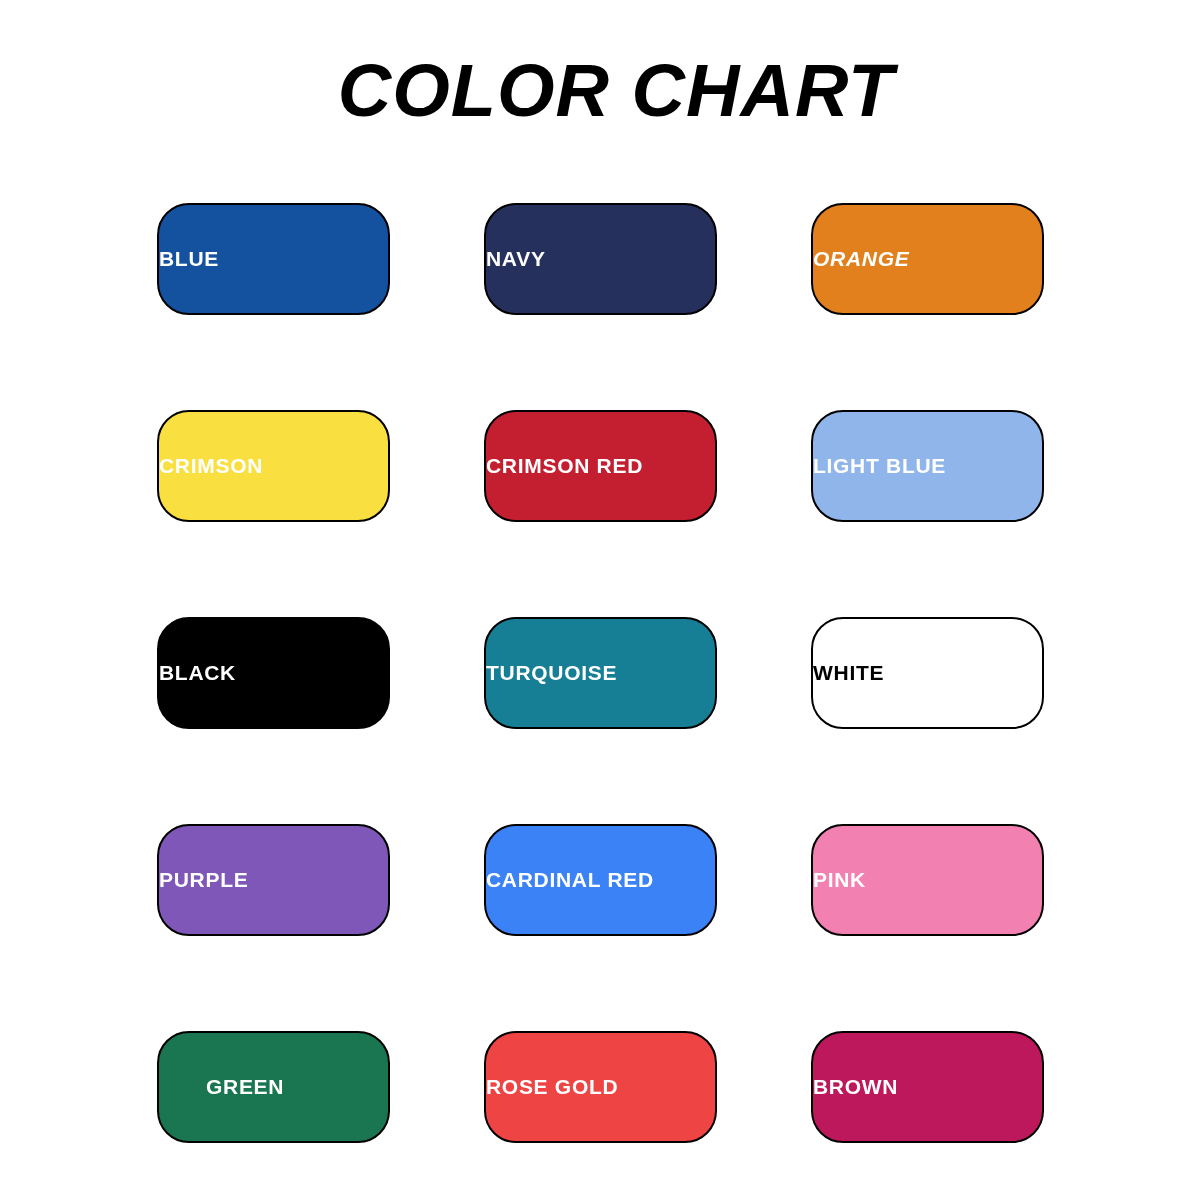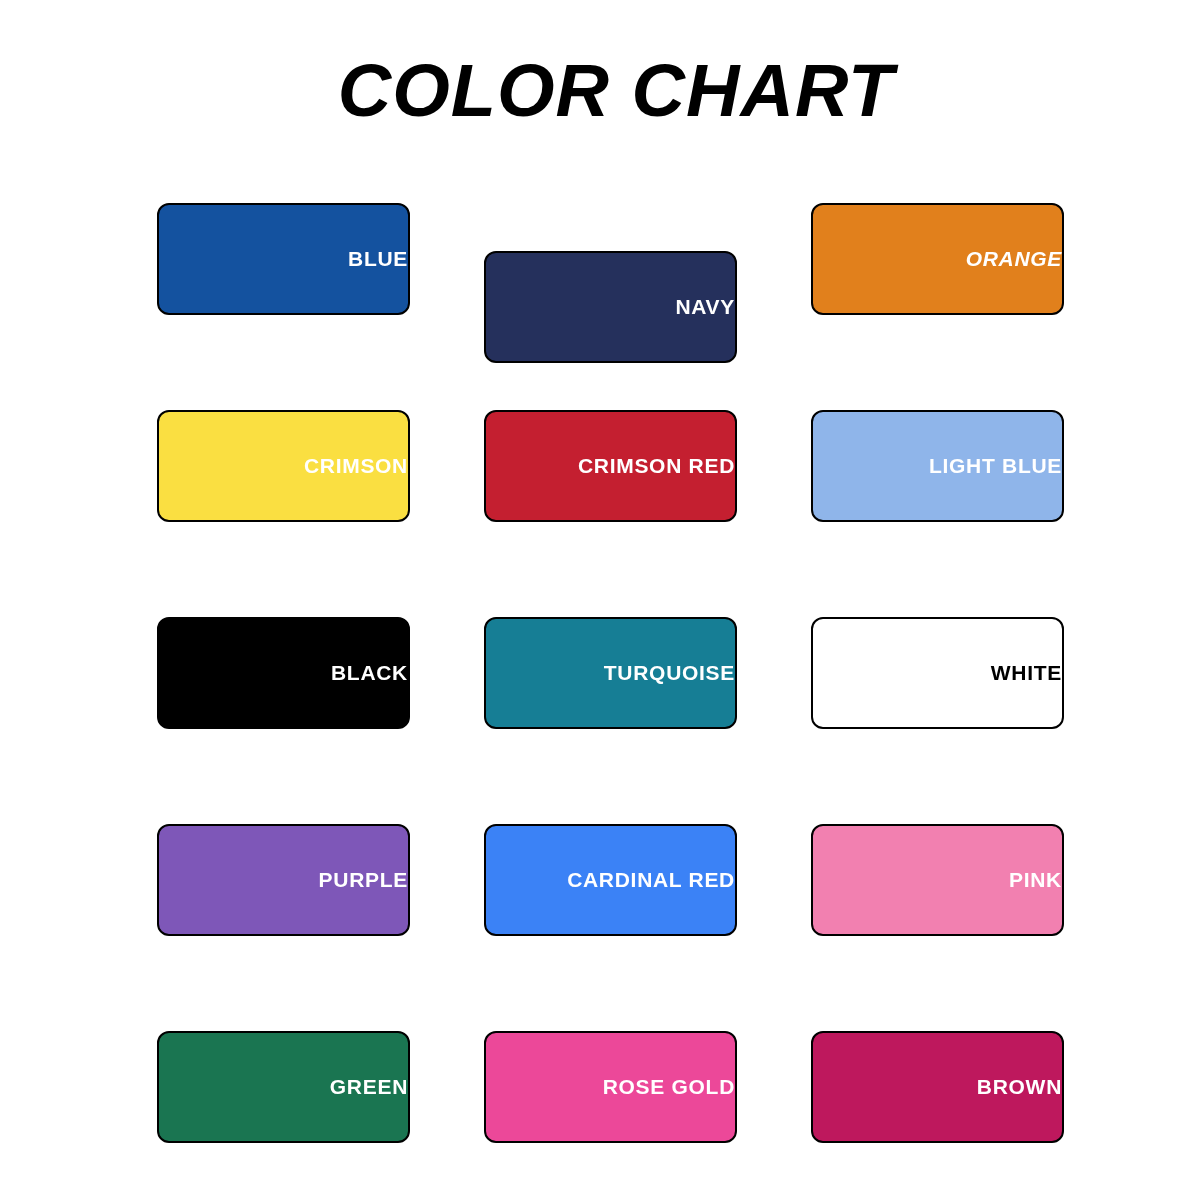--- a/index.html
+++ b/index.html
@@ -41,28 +41,28 @@
     left: 157px;
     width: 888px;
     display: grid;
     grid-template-columns: repeat(3, 233px);
     grid-template-rows: repeat(5, 112px);
     column-gap: 94px;
     row-gap: 95px;
   }
   .swatch {
     position: relative;
-    width: 253px;
+    width: 233px;
     height: 112px;
     border: 2px solid #000000;
-    border-radius: 12px;
+    border-radius: 32px;
     box-sizing: border-box;
     display: flex;
     align-items: center;
-    justify-content: flex-end;
+    justify-content: flex-start;
     overflow: hidden;
   }
   .swatch-label {
     font-family: "Liberation Sans", sans-serif;
     font-weight: bold;
     font-size: 21px;
     letter-spacing: 0.7px;
     line-height: 24px;
     text-align: center;
     white-space: nowrap;
@@ -73,21 +73,21 @@
 <body style="background: rgb(255, 255, 255);">
 
 <div class="page">
 
   <div class="chart-title" style="color: rgb(0, 0, 0);">COLOR CHART</div>
 
   <div class="swatch-grid">
       <div class="swatch" style="background: rgb(20, 82, 159); border-color: rgb(0, 0, 0);">
         <span class="swatch-label" style="color: rgb(255, 255, 255);">BLUE</span>
       </div>
-      <div class="swatch" style="background: rgb(37, 48, 92); border-color: rgb(0, 0, 0); margin-top: 48px;">
+      <div class="swatch" style="background: rgb(37, 48, 92); border-color: rgb(0, 0, 0);">
         <span class="swatch-label" style="color: rgb(255, 255, 255);">NAVY</span>
       </div>
       <div class="swatch" style="background: rgb(225, 128, 28); border-color: rgb(0, 0, 0);">
         <span class="swatch-label" style="color: rgb(255, 255, 255); font-style: italic;">ORANGE</span>
       </div>
       <div class="swatch" style="background: rgb(250, 223, 65); border-color: rgb(0, 0, 0);">
         <span class="swatch-label" style="color: rgb(255, 255, 255);">CRIMSON</span>
       </div>
       <div class="swatch" style="background: rgb(196, 31, 48); border-color: rgb(0, 0, 0);">
         <span class="swatch-label" style="color: rgb(255, 255, 255);">CRIMSON RED</span>
@@ -109,21 +109,21 @@
       </div>
       <div class="swatch" style="background: #3b82f6; border-color: rgb(0, 0, 0);">
         <span class="swatch-label" style="color: rgb(255, 255, 255);">CARDINAL RED</span>
       </div>
       <div class="swatch" style="background: rgb(242, 128, 176); border-color: rgb(0, 0, 0);">
         <span class="swatch-label" style="color: rgb(255, 255, 255);">PINK</span>
       </div>
       <div class="swatch" style="background: rgb(26, 117, 81); border-color: rgb(0, 0, 0); padding-left: 47px;">
         <span class="swatch-label" style="color: rgb(255, 255, 255);">GREEN</span>
       </div>
-      <div class="swatch" style="background: #ec4899; border-color: rgb(0, 0, 0);">
+      <div class="swatch" style="background: #ef4444; border-color: rgb(0, 0, 0);">
         <span class="swatch-label" style="color: rgb(255, 255, 255);">ROSE GOLD</span>
       </div>
       <div class="swatch" style="background: #be185d; border-color: rgb(0, 0, 0);">
         <span class="swatch-label" style="color: rgb(255, 255, 255);">BROWN</span>
       </div>
     </div>
 
 </div>
 
 </body></html>

